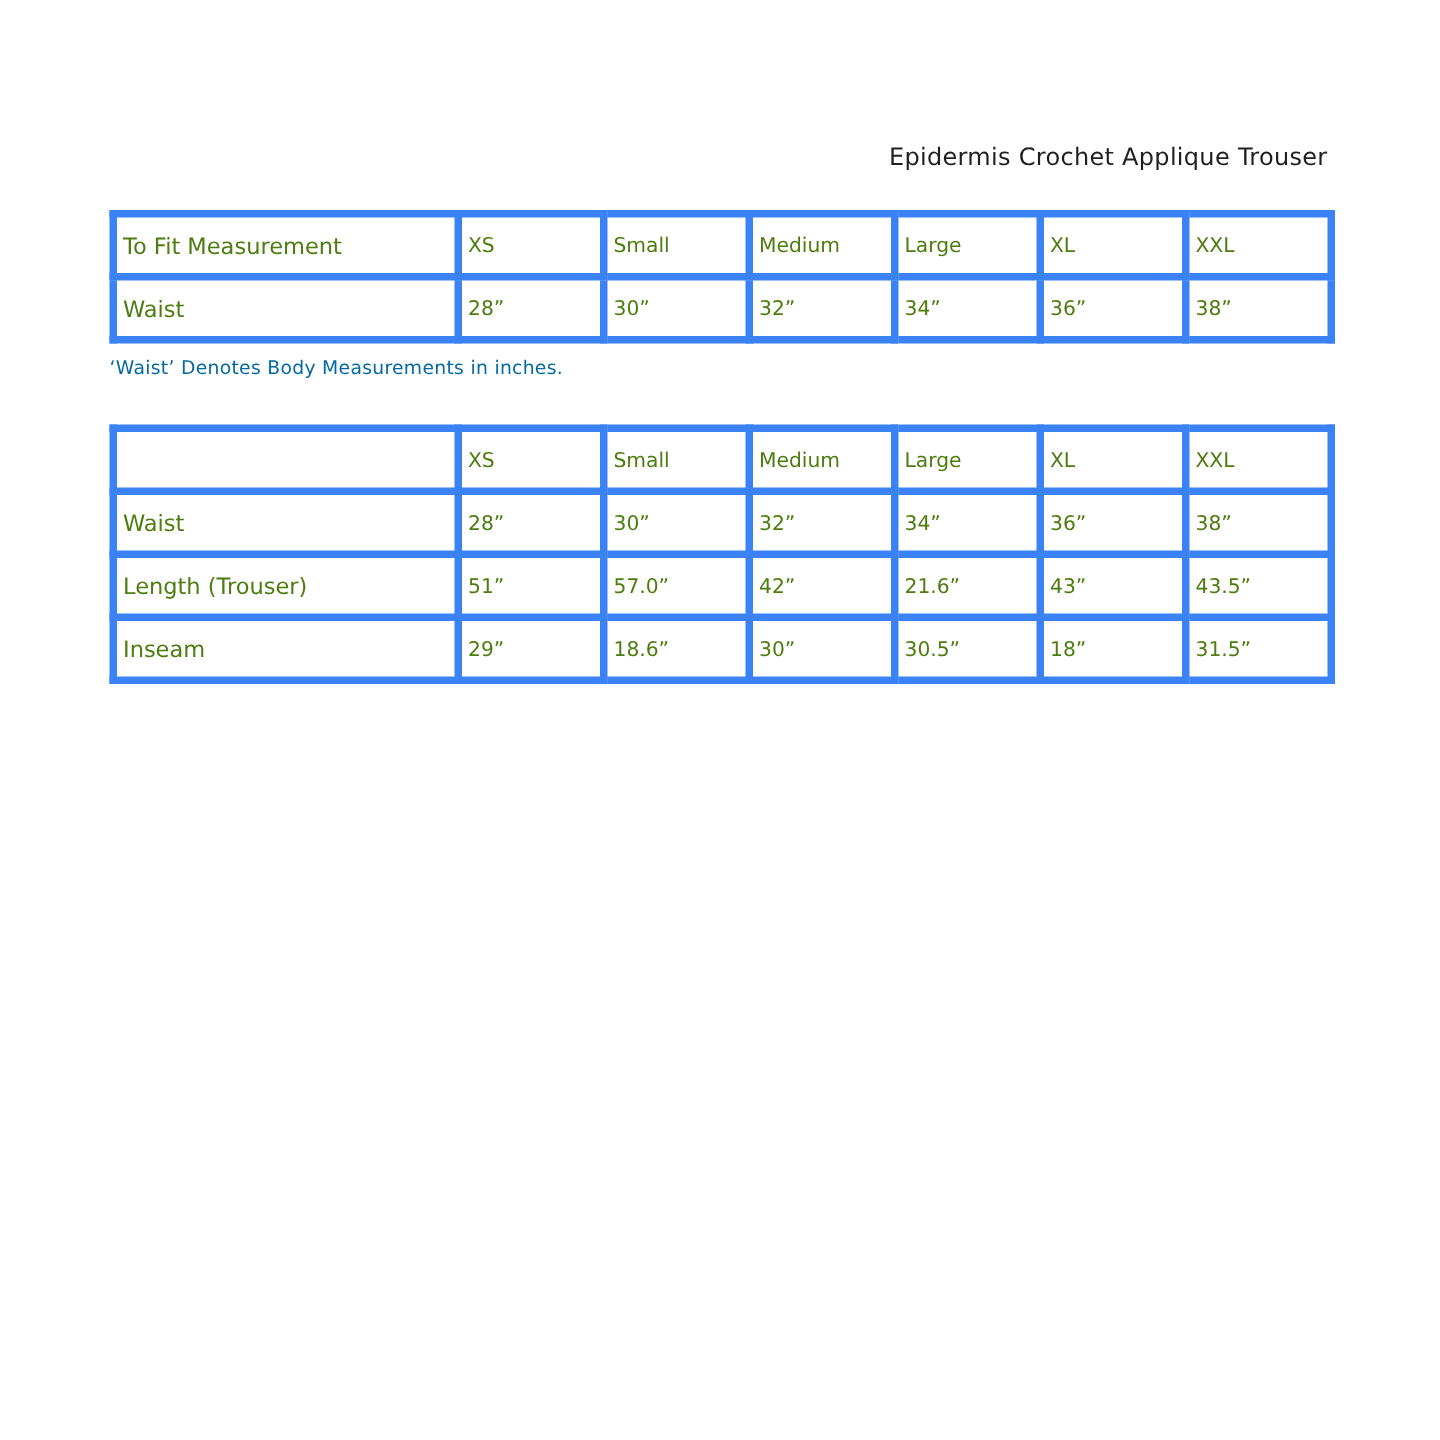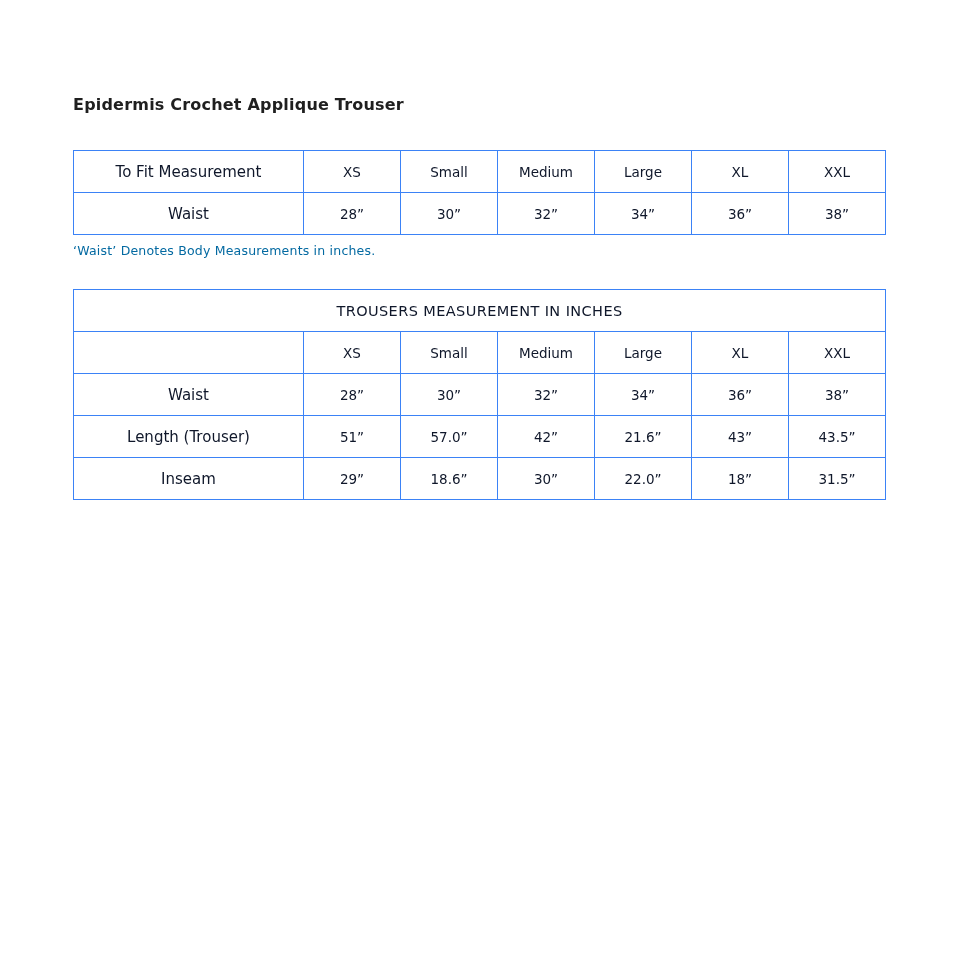--- a/index.html
+++ b/index.html
@@ -8,40 +8,39 @@
     background: #ffffff;
     font-family: "DejaVu Sans", "Liberation Sans", sans-serif;
     color: #1f1f1f;
   }
   .content {
     width: 812px;
     margin-left: 73px;
     padding-top: 95px;
   }
   .page-title {
-    text-align: left;
+    text-align: right;
     font-size: 16px;
-    font-weight: bold;
+    font-weight: normal;
     color: #1f1f1f;
     letter-spacing: 0.2px;
-    margin-bottom: 36px;
+    margin-bottom: 26px;
   }
   table {
     border-collapse: collapse;
     width: 812px;
     table-layout: fixed;
   }
   td, th {
-    border: 1px solid #3b82f6;
-    text-align: center;
+    border: 5px solid #3b82f6;
     vertical-align: middle;
     height: 42px;
     font-size: 13.5px;
     font-weight: normal;
-    color: #0f172a;
+    color: #4d7c0f;
     padding: 0 4px;
   }
   col.label-col { width: 230px; }
   col.size-col  { width: 97px; }
   td.row-label {
     font-size: 15px;
   }
   th.table-span-title {
     font-size: 14.5px;
     letter-spacing: 0.4px;
@@ -102,23 +101,20 @@
       <col class="label-col">
       <col class="size-col">
         <col class="size-col">
         <col class="size-col">
       <col class="size-col">
         <col class="size-col">
         <col class="size-col">
     </colgroup>
     <tbody>
       <tr>
-        <th class="table-span-title" colspan="7">TROUSERS MEASUREMENT IN INCHES</th>
-      </tr>
-      <tr>
         <td></td>
         <td>XS</td>
         <td>Small</td>
         <td>Medium</td>
         <td>Large</td>
         <td>XL</td>
         <td>XXL</td>
       </tr>
       <tr>
         <td class="row-label">Waist</td>
@@ -136,20 +132,20 @@
         <td>42”</td>
         <td>21.6”</td>
         <td>43”</td>
         <td>43.5”</td>
       </tr>
       <tr>
         <td class="row-label">Inseam</td>
         <td>29”</td>
         <td>18.6”</td>
         <td>30”</td>
-        <td>22.0”</td>
+        <td>30.5”</td>
         <td>18”</td>
         <td>31.5”</td>
       </tr>
     </tbody>
   </table>
 
 </div>
 
 </body></html>

